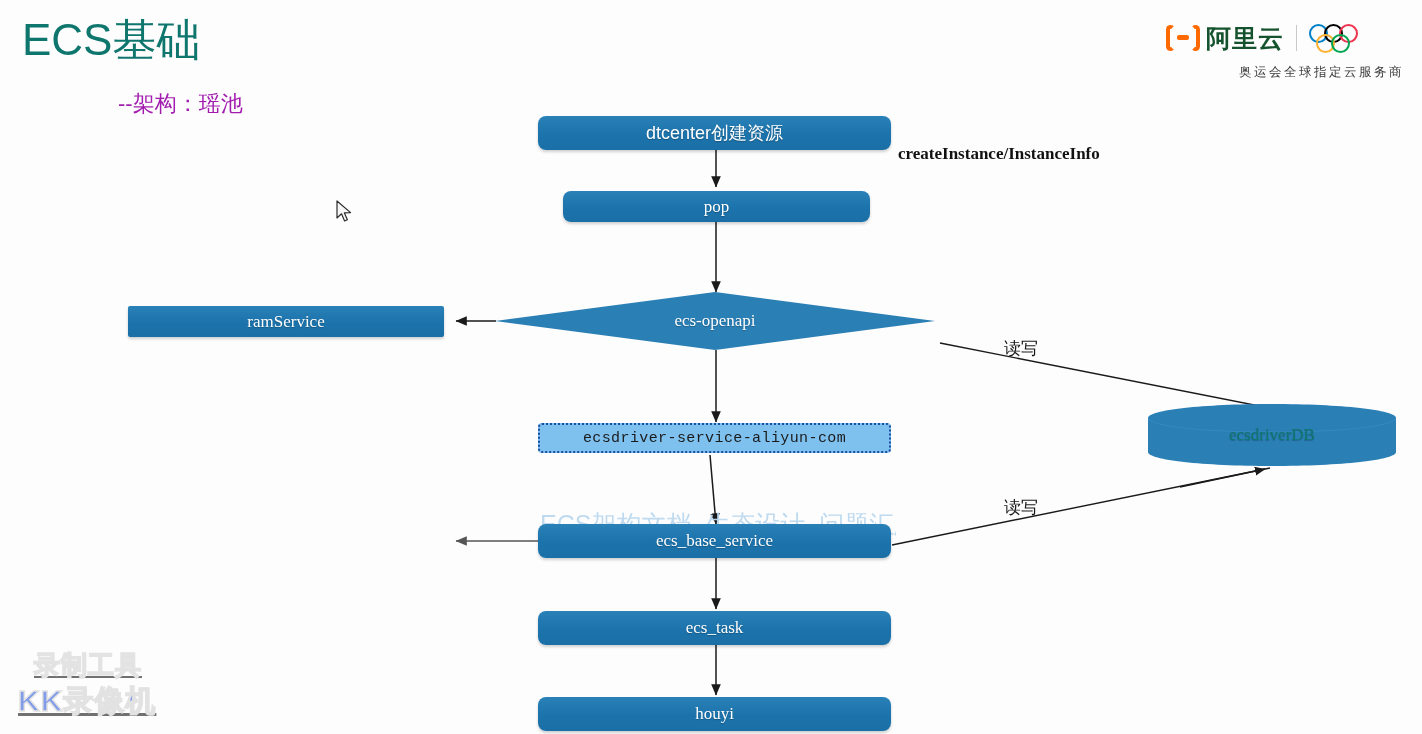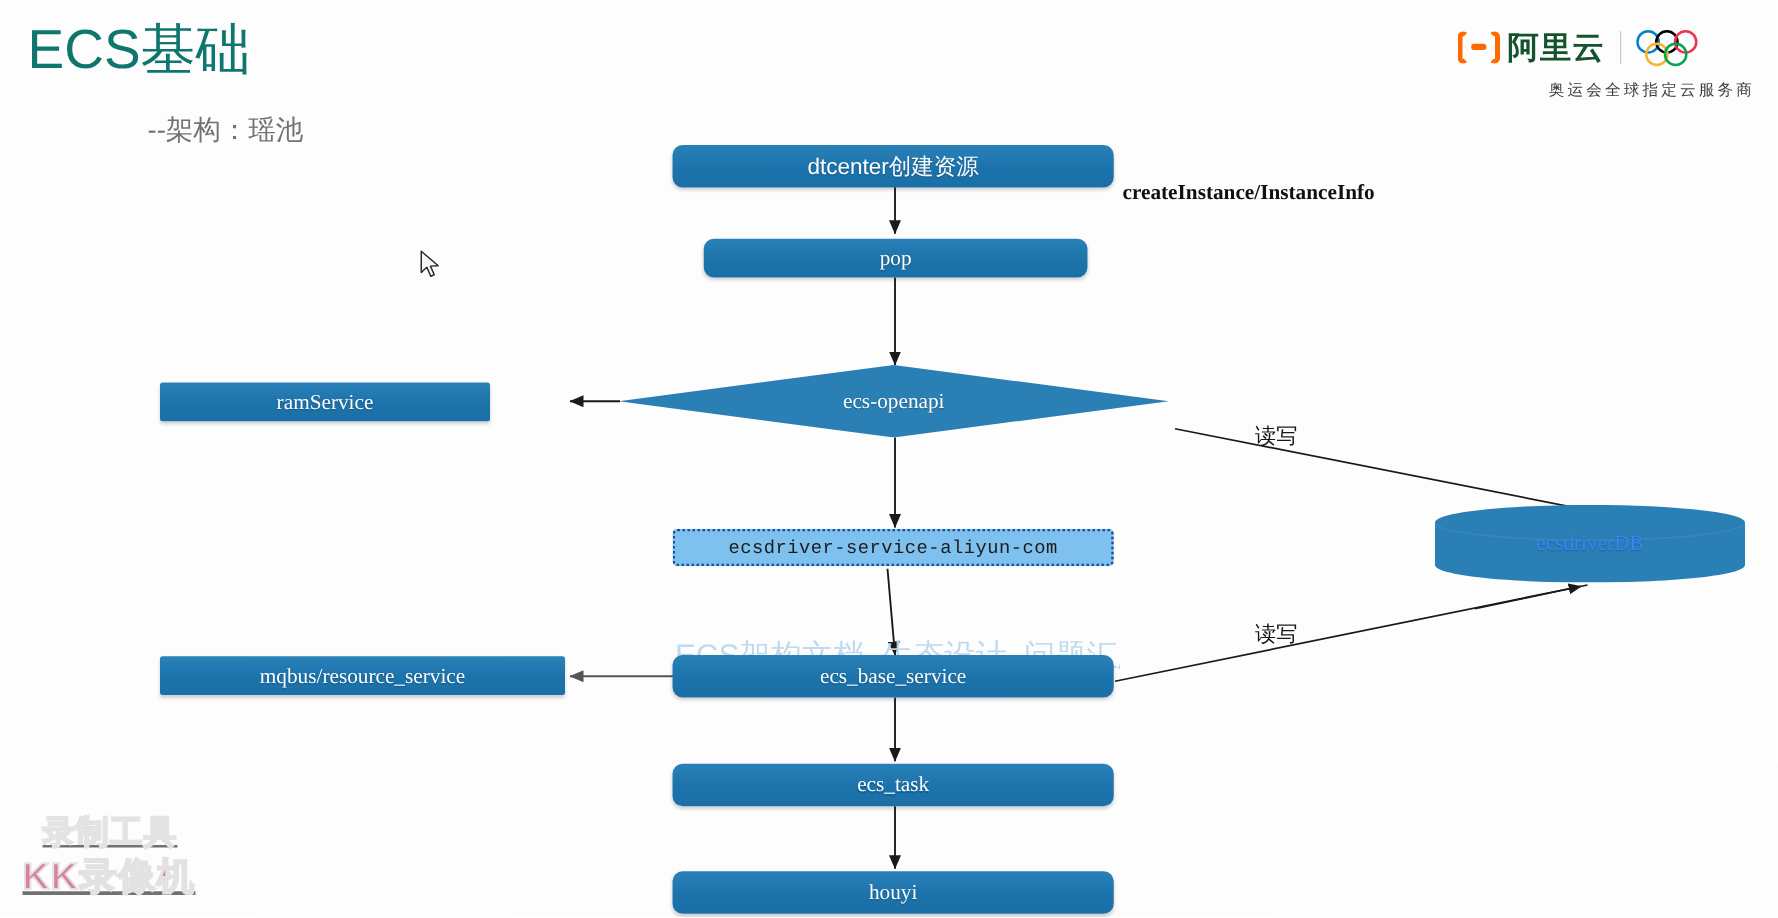--- a/index.html
+++ b/index.html
@@ -9,21 +9,21 @@
   
   #slide-title{
     position:absolute;left:22px;top:14px;
     font-family:"Liberation Sans",sans-serif;
     font-size:44px;line-height:52px;color:#0f766e;letter-spacing:0px;
     white-space:nowrap;
   }
   #slide-subtitle{
     position:absolute;left:118px;top:90px;
     font-family:"Liberation Sans",sans-serif;
-    font-size:22px;line-height:28px;color:#737373;
+    font-size:22px;line-height:28px;color:#a21caf;
     white-space:nowrap;
   }
 
   
   #brand{position:absolute;right:16px;top:18px;width:240px;height:64px;}
   #brand-row{display:flex;align-items:center;height:40px;}
   .brand-mark{position:relative;width:34px;height:26px;flex:none;margin-right:6px;}
   .brand-mark .bk{position:absolute;top:0;width:9px;height:26px;border:4px solid #ff6a00;border-radius:5px;box-sizing:border-box;}
   .brand-mark .bk.l{left:0;border-right-color:transparent;}
   .brand-mark .bk.r{right:0;border-left-color:transparent;}
@@ -62,21 +62,21 @@
   .diamond{position:absolute;}
   .diamond svg{display:block;}
   .diamond .dlabel{
     position:absolute;inset:0;display:flex;align-items:center;justify-content:center;
     color:#fff;font-family:"Liberation Serif",serif;font-size:17px;text-shadow:0 1px 1px rgba(0,0,0,.25);
   }
   .cylinder{position:absolute;}
   .cylinder svg{display:block;}
   .cylinder .clabel{
     position:absolute;inset:0;display:flex;align-items:center;justify-content:center;
-    color:#3b82f6;font-family:"Liberation Serif",serif;font-size:17px;text-shadow:0 1px 1px rgba(0,0,0,.25);
+    color:#0f766e;font-family:"Liberation Serif",serif;font-size:17px;text-shadow:0 1px 1px rgba(0,0,0,.25);
   }
 
   .edge-label{
     position:absolute;font-family:"Liberation Sans",sans-serif;font-size:17px;color:#171717;
     white-space:nowrap;
   }
   .edge-label.serif{font-family:"Liberation Serif",serif;font-size:17px;font-weight:bold;color:#111;}
 
   #wires{position:absolute;left:0;top:0;width:1422px;height:734px;pointer-events:none;}
 
@@ -87,21 +87,21 @@
     white-space:nowrap;overflow:hidden;opacity:.95;letter-spacing:0px;
   }
   #kk-watermark{position:absolute;left:18px;top:648px;width:170px;height:80px;opacity:.55;text-decoration:underline;}
   #kk-line1{
     font-family:"Liberation Sans",sans-serif;font-size:26px;font-weight:bold;
     color:#e8e8e8;-webkit-text-stroke:1.5px #cfcfcf;letter-spacing:1px;
     transform:translateX(16px);white-space:nowrap;
   }
   #kk-line2{
     font-family:"Liberation Sans",sans-serif;font-size:30px;font-weight:bold;
-    color:#be185d;-webkit-text-stroke:1.5px #cccccc;letter-spacing:1px;
+    color:#1d4ed8;-webkit-text-stroke:1.5px #cccccc;letter-spacing:1px;
     margin-top:-2px;white-space:nowrap;
   }
 
   
   #cursor{position:absolute;left:336px;top:200px;width:18px;height:24px;}
 </style>
 </head>
 <body>
 
 <div id="stage">
@@ -171,31 +171,28 @@
     <span>pop</span>
   </div>
 
   <div class="diamond" style="left:495px;top:292px;width:440px;height:58px;">
     <svg width="440" height="58" viewBox="0 0 440 58">
       <polygon points="0,29 220,0 440,29 220,58" fill="#2a7fb5"></polygon>
     </svg>
     <div class="dlabel">ecs-openapi</div>
   </div>
 
-  <div class="node sq" style="left:128px;top:306px;width:264px;height:31px;">
+  <div class="node sq" style="left:128px;top:306px;width:316px;height:31px;">
     <span>ramService</span>
   </div>
 
   <div class="node selected" style="left:538px;top:423px;width:353px;height:30px;">
     <span>ecsdriver-service-aliyun-com</span>
   </div>
 
-  <div class="node sq" style="left:128px;top:525px;width:324px;height:31px;">
-    <span>mqbus/resource_service</span>
-  </div>
 
   <div class="node rounded" style="left:538px;top:524px;width:353px;height:34px;">
     <span>ecs_base_service</span>
   </div>
 
   <div class="node rounded" style="left:538px;top:611px;width:353px;height:34px;">
     <span>ecs_task</span>
   </div>
 
   <div class="node rounded" style="left:538px;top:697px;width:353px;height:34px;">

